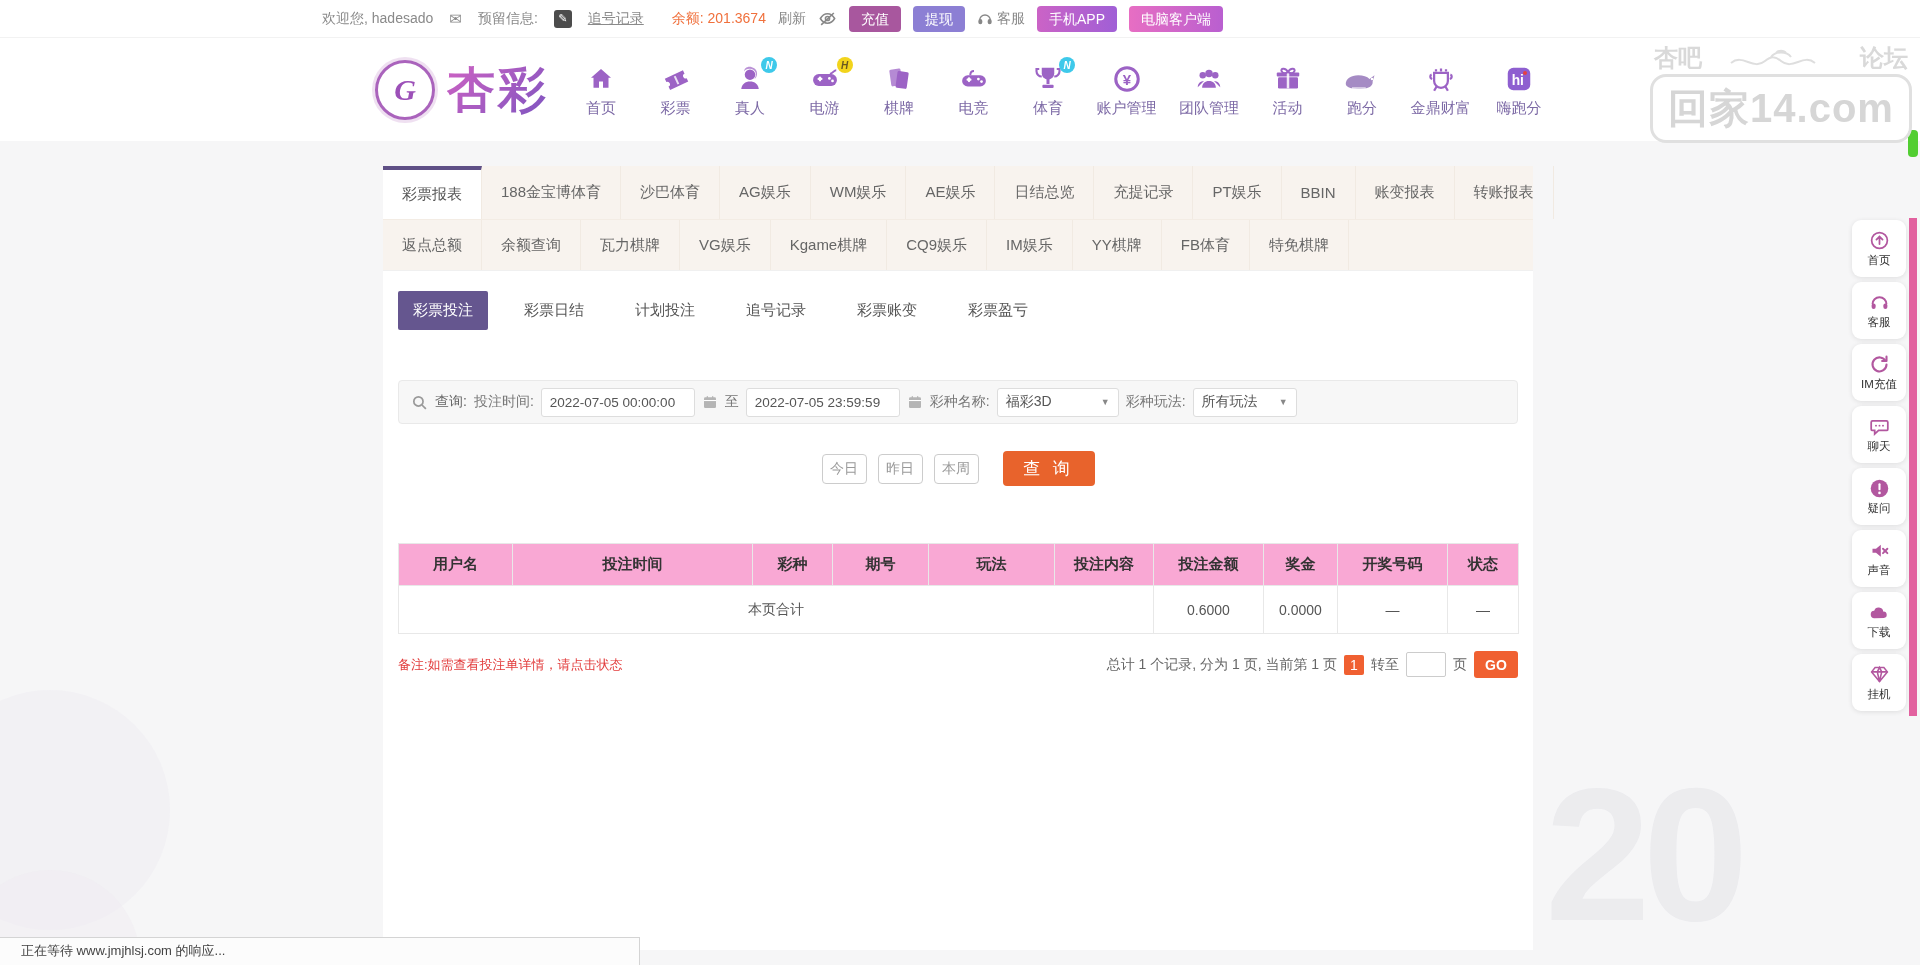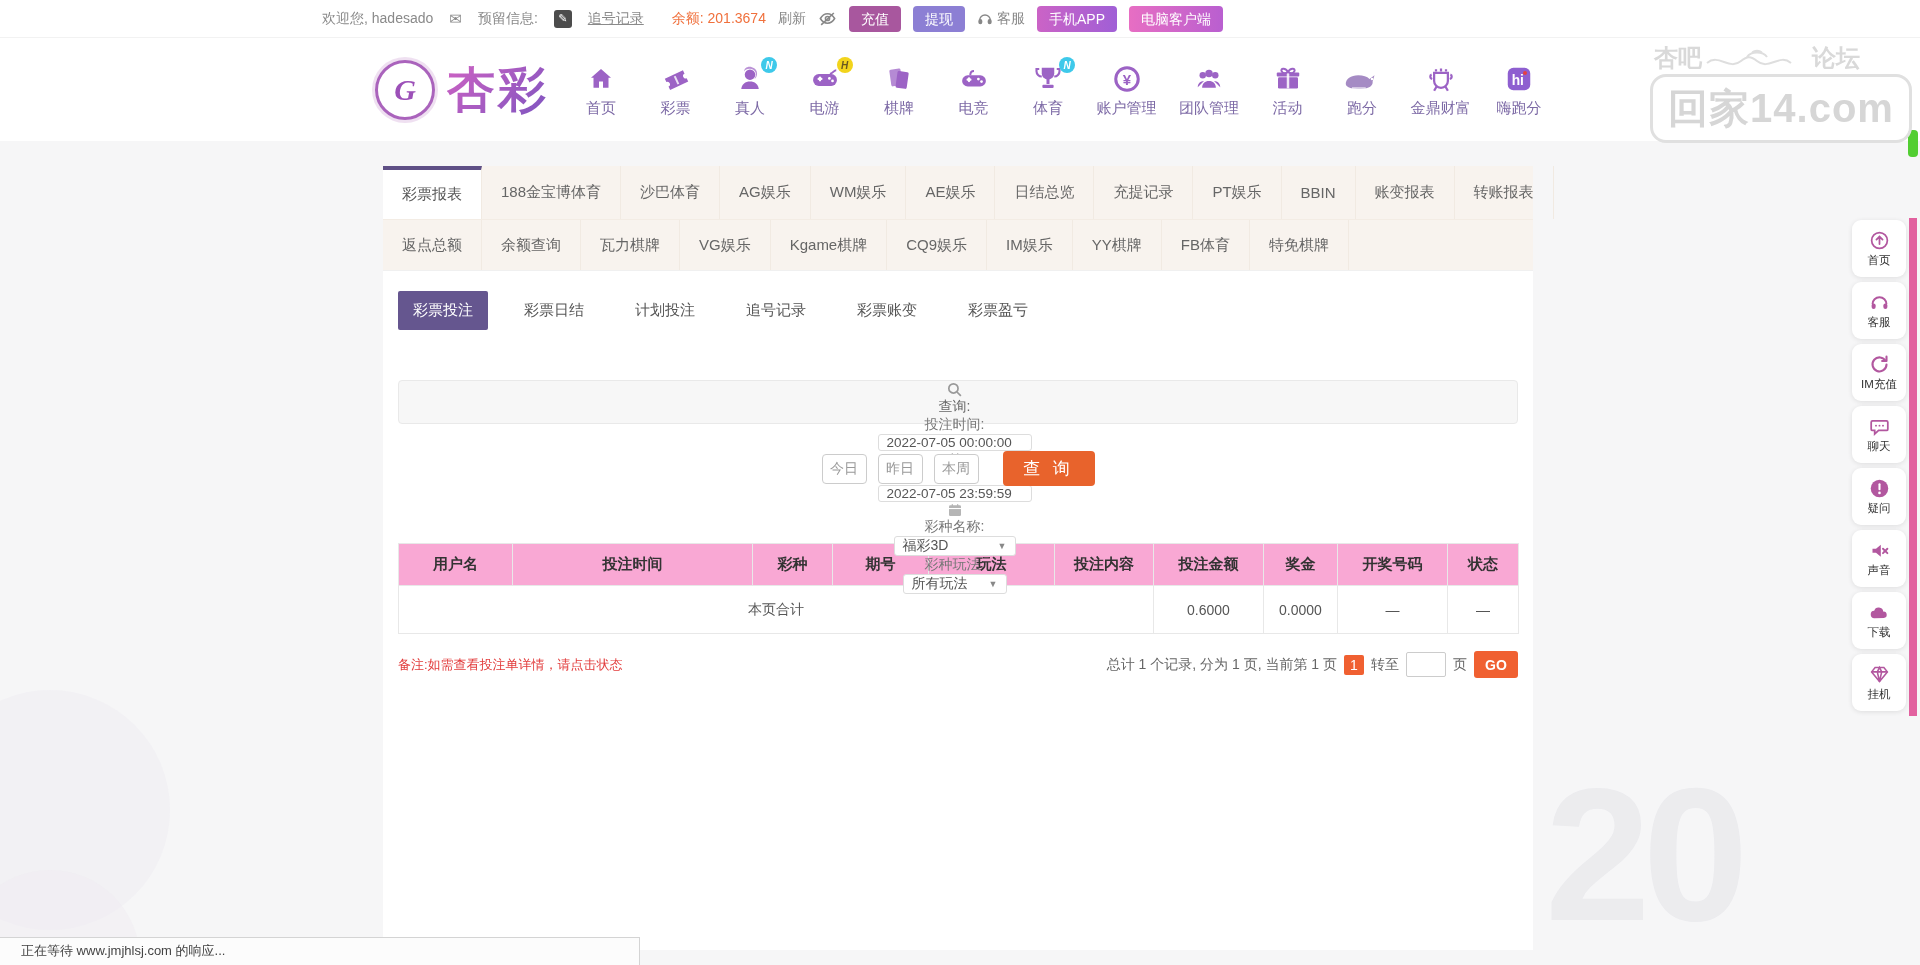--- a/index.html
+++ b/index.html
@@ -64,21 +64,21 @@
   .tabrow2 { height:52px; border-top:1px solid #f3ece4; border-bottom:1px solid #f0f0f0; }
   .tab { padding:0 19px; font-size:15px; color:#666; border-right:1px solid #f1eae2;
          display:flex; align-items:center; cursor:pointer; white-space:nowrap; }
   .tab.active { background:#fff; border-top:4px solid #5f5086; color:#555; }
 
   .subtabs { display:flex; align-items:center; margin:20px 0 0 15px; }
   .subtab { font-size:15px; color:#555; padding:10px 15px; margin-right:21px; cursor:pointer; border-radius:2px; }
   .subtab.active { background:#65568f; color:#fff; }
 
   .searchbox { margin:50px 15px 0; height:44px; background:#f7f7f7; border:1px solid #e9e9e9;
-               border-radius:4px; display:flex; align-items:center; padding:0 12px; font-size:14px; color:#777;flex-direction:column; }
+               border-radius:4px; display:flex; align-items:center; padding:0 12px; font-size:14px; color:#777; }
   .searchbox > * { margin-right:7px; }
   .date-input { width:154px; height:29px; border:1px solid #ddd; border-radius:3px; padding:0 8px;
                 font-size:13.5px; color:#555; background:#fff; font-family:inherit; }
   .cal-ic { color:#b5b5b5; display:flex; }
   .sel { height:29px; border:1px solid #ddd; border-radius:3px; background:#fff; display:flex;
          align-items:center; justify-content:space-between; padding:0 8px; color:#555; cursor:pointer; }
   .sel::after { content:"▼"; font-size:9px; color:#888; margin-left:10px; }
   .sel-lottery { width:122px; }
   .sel-play { width:104px; }
 
@@ -110,21 +110,21 @@
   .side-card { width:54px; height:57px; background:#fff; border-radius:9px; margin-bottom:5px;
                box-shadow:0 1px 5px rgba(0,0,0,.10); display:flex; flex-direction:column;
                align-items:center; justify-content:center; cursor:pointer; }
   .side-label { font-size:11.5px; color:#333; margin-top:2px; white-space:nowrap; }
   .pink-strip { position:absolute; right:3px; top:218px; width:8px; height:498px; background:#e2619f; }
   .scroll-green { position:absolute; right:2px; top:130px; width:10px; height:27px;
                   background:#52ce32; border-radius:4px; }
 
   
   .watermark { position:absolute; left:1650px; top:42px; width:262px; text-align:center; }
-  .wm-top { display:flex; align-items:center; justify-content:flex-start; padding:0 4px;
+  .wm-top { display:flex; align-items:center; justify-content:space-between; padding:0 4px;
             color:#d9d9d9; font-size:24px; font-weight:bold; }
   .wm-box { border:3px solid #e0e0e0; border-radius:16px; padding:4px 8px;
             font-size:40px; font-weight:bold; letter-spacing:1px; color:#d6d6d6;
             background:rgba(255,255,255,.45); white-space:nowrap; }
 
   
   .statusbar { position:absolute; left:0; bottom:0; width:640px; height:28px; background:#fcfcfc;
                border:1px solid #d4d4d4; border-left:none; border-bottom:none; font-size:13px;
                color:#444; line-height:26px; padding-left:21px; }
 </style>

